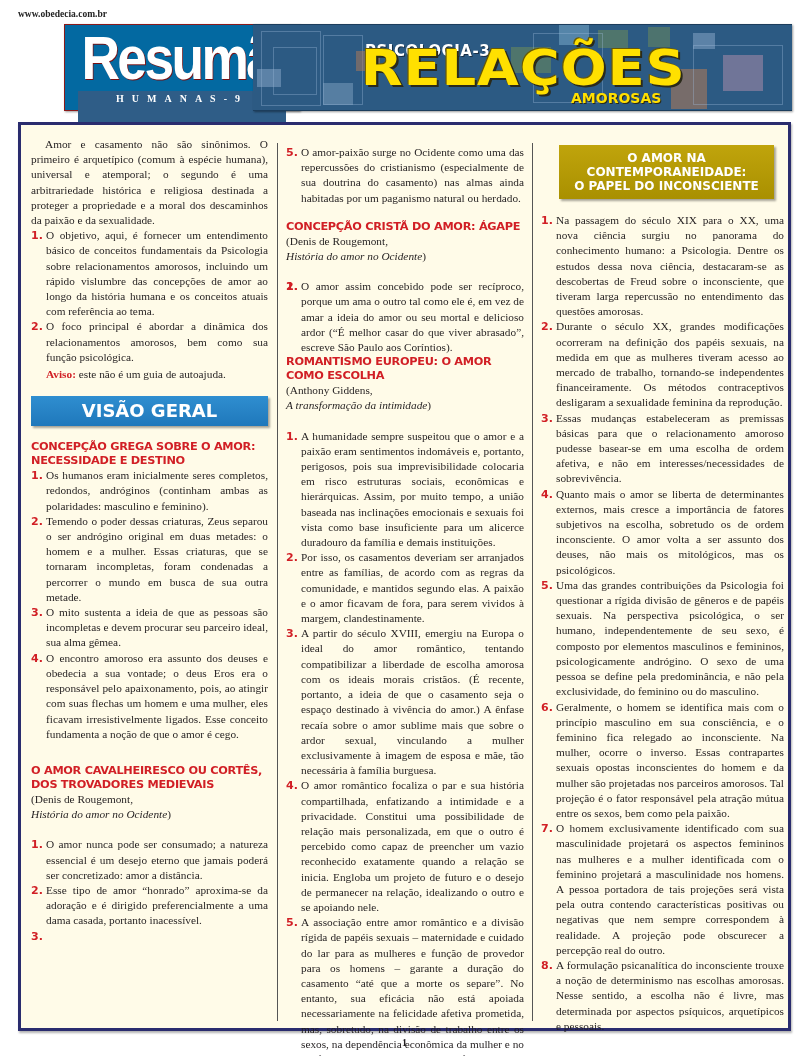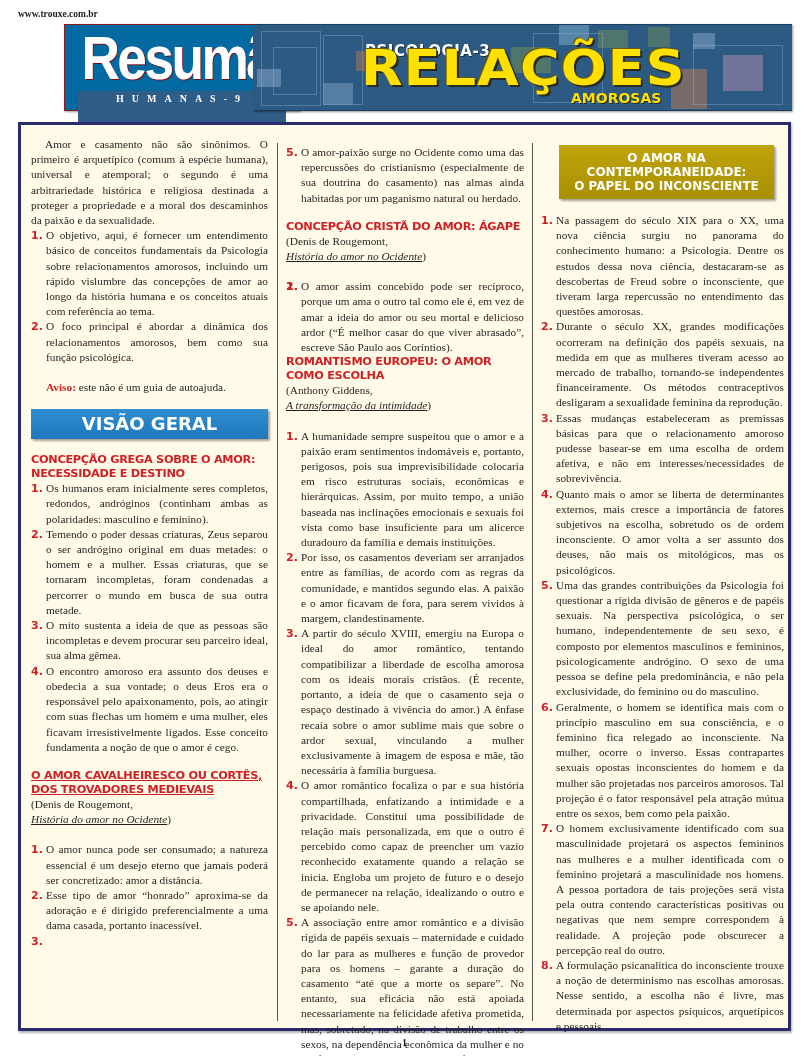--- a/index.html
+++ b/index.html
@@ -30,33 +30,33 @@
 
   .section-box { color: #ffffff; font-family: "DejaVu Sans", sans-serif; font-weight: bold; text-align: center; box-shadow: 2px 2px 2px rgba(0,0,0,0.35); }
   .sec-intro { margin-top: 20px; height: 30px; line-height: 30px; font-size: 12.5px; background: linear-gradient(#9c5ba0, #8a4a90); }
   .sec-visao { margin-top: 14px; height: 30px; line-height: 30px; font-size: 18px; background: linear-gradient(#2f8ed0, #1f78bb); }
   .sec-amor { margin-top: 20px; padding: 6px 0; font-size: 12px; line-height: 14px; background: linear-gradient(#c0a40c, #a99000); }
 
   p.body { text-align: justify; }
   p.indent { text-indent: 14px; }
   .sub-head { font-family: "DejaVu Sans", sans-serif; font-weight: bold; font-size: 11.3px; line-height: 14px; color: #d11f25; letter-spacing: -0.3px; }
   .cite { margin-bottom: 15px; }
-  .cite-title { font-style: italic; text-decoration: underline; }
+  .cite-title { font-style: italic; }
 
   ol.items { list-style: none; }
   ol.items li { position: relative; padding-left: 15px; text-align: justify; }
   .num { position: absolute; left: 0; top: 0; font-family: "DejaVu Sans", sans-serif; font-weight: bold; color: #d11f25; font-size: 11px; }
   .warn { color: #d11f25; font-weight: bold; }
 
   .page-num { position: absolute; left: 0; width: 809px; top: 1037px; text-align: center; font-size: 10px; font-weight: bold; }
 </style>
 </head>
 <body>
 
-<div class="site-url">www.trouxe.com.br</div>
+<div class="site-url">www.obedecia.com.br</div>
 
 <div class="logo-box">
   <div class="logo-word">Resumão</div>
   <div class="logo-sub">HUMANAS-9</div>
 </div>
 
 <div class="banner">
   <div class="sq" style="left:8px;top:6px;width:60px;height:75px;"></div>
   <div class="sq" style="left:20px;top:22px;width:44px;height:48px;"></div>
   <div class="sq" style="left:70px;top:10px;width:40px;height:70px;"></div>
@@ -81,33 +81,33 @@
 
   <div class="vrule" style="left:256px;top:18px;height:878px;"></div>
   <div class="vrule" style="left:511px;top:18px;height:878px;"></div>
 
   <div class="col col1">
     <p class="body indent" style="margin-top:12px;">Amor e casamento não são sinônimos. O primeiro é arquetípico (comum à espécie humana), universal e atemporal; o segundo é uma arbitrariedade histórica e religiosa destinada a proteger a propriedade e a moral dos descaminhos da paixão e da sexualidade.</p>
     <ol class="items">
       <li><span class="num">1.</span><span>O objetivo, aqui, é fornecer um entendimento básico de conceitos fundamentais da Psicologia sobre relacionamentos amorosos, incluindo um rápido vislumbre das concepções de amor ao longo da história humana e os conceitos atuais com referência ao tema.</span></li>
       <li><span class="num">2.</span><span>O foco principal é abordar a dinâmica dos relacionamentos amorosos, bem como sua função psicológica.</span></li>
     </ol>
-    <p class="body" style="margin-top:15px;padding-left:15px;"><span class="warn">Aviso:</span><span> este não é um guia de autoajuda.</span></p>
+    <p class="body" style="margin-top:2px;padding-left:15px;"><span class="warn">Aviso:</span><span> este não é um guia de autoajuda.</span></p>
 
     <div class="section-box sec-visao">VISÃO GERAL</div>
 
     <div class="sub-head" style="margin-top:14px;">CONCEPÇÃO GREGA SOBRE O AMOR: NECESSIDADE E DESTINO</div>
     <ol class="items">
       <li><span class="num">1.</span><span>Os humanos eram inicialmente seres completos, redondos, andróginos (continham ambas as polaridades: masculino e feminino).</span></li>
       <li><span class="num">2.</span><span>Temendo o poder dessas criaturas, Zeus separou o ser andrógino original em duas metades: o homem e a mulher. Essas criaturas, que se tornaram incompletas, foram condenadas a percorrer o mundo em busca de sua outra metade.</span></li>
       <li><span class="num">3.</span><span>O mito sustenta a ideia de que as pessoas são incompletas e devem procurar seu parceiro ideal, sua alma gêmea.</span></li>
       <li><span class="num">4.</span><span>O encontro amoroso era assunto dos deuses e obedecia a sua vontade; o deus Eros era o responsável pelo apaixonamento, pois, ao atingir com suas flechas um homem e uma mulher, eles ficavam irresistivelmente ligados. Esse conceito fundamenta a noção de que o amor é cego.</span></li>
     </ol>
 
-    <div class="sub-head" style="margin-top:14px;text-decoration:underline;">O AMOR CAVALHEIRESCO OU CORTÊS, DOS TROVADORES MEDIEVAIS</div>
+    <div class="sub-head" style="margin-top:22px;">O AMOR CAVALHEIRESCO OU CORTÊS, DOS TROVADORES MEDIEVAIS</div>
     <div class="cite">
       <div>(Denis de Rougemont,</div>
       <div><span class="cite-title">História do amor no Ocidente</span><span>)</span></div>
     </div>
     <ol class="items">
       <li><span class="num">1.</span><span>O amor nunca pode ser consumado; a natureza essencial é um desejo eterno que jamais poderá ser concretizado: amor a distância.</span></li>
       <li><span class="num">2.</span><span>Esse tipo de amor “honrado” aproxima-se da adoração e é dirigido preferencialmente a uma dama casada, portanto inacessível.</span></li>
       <li><span class="num">3.</span></li>
 
     </ol>

